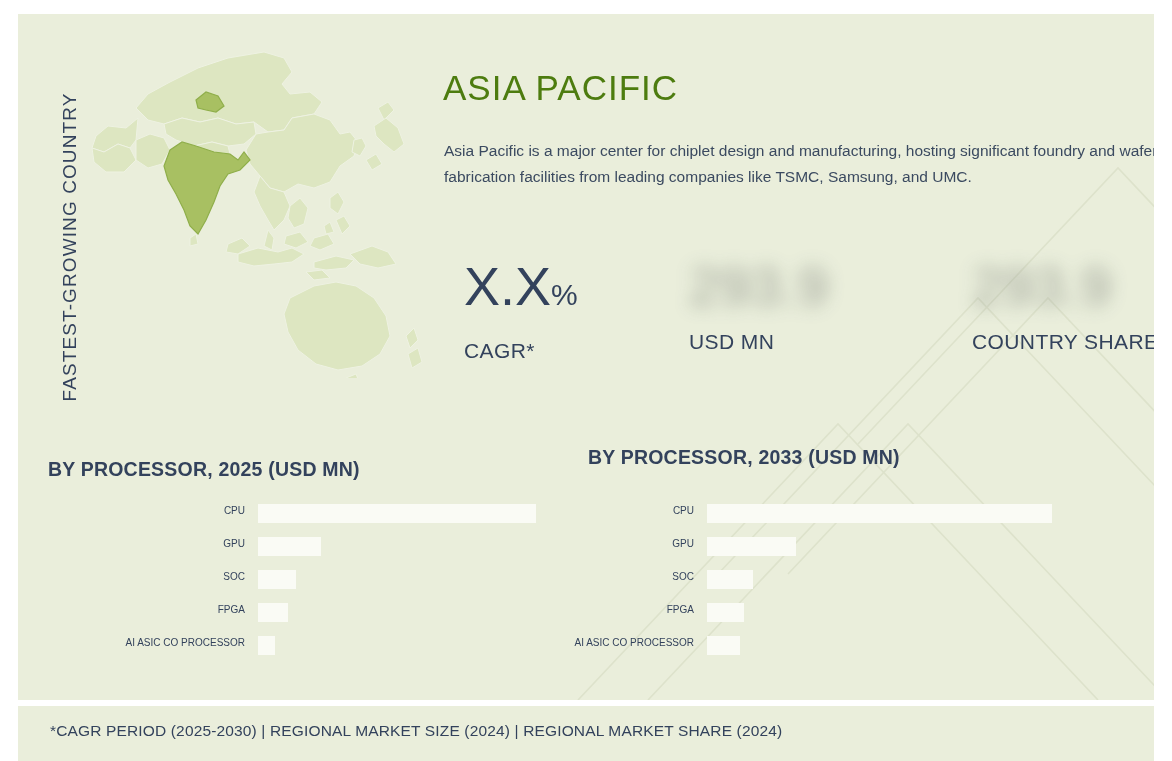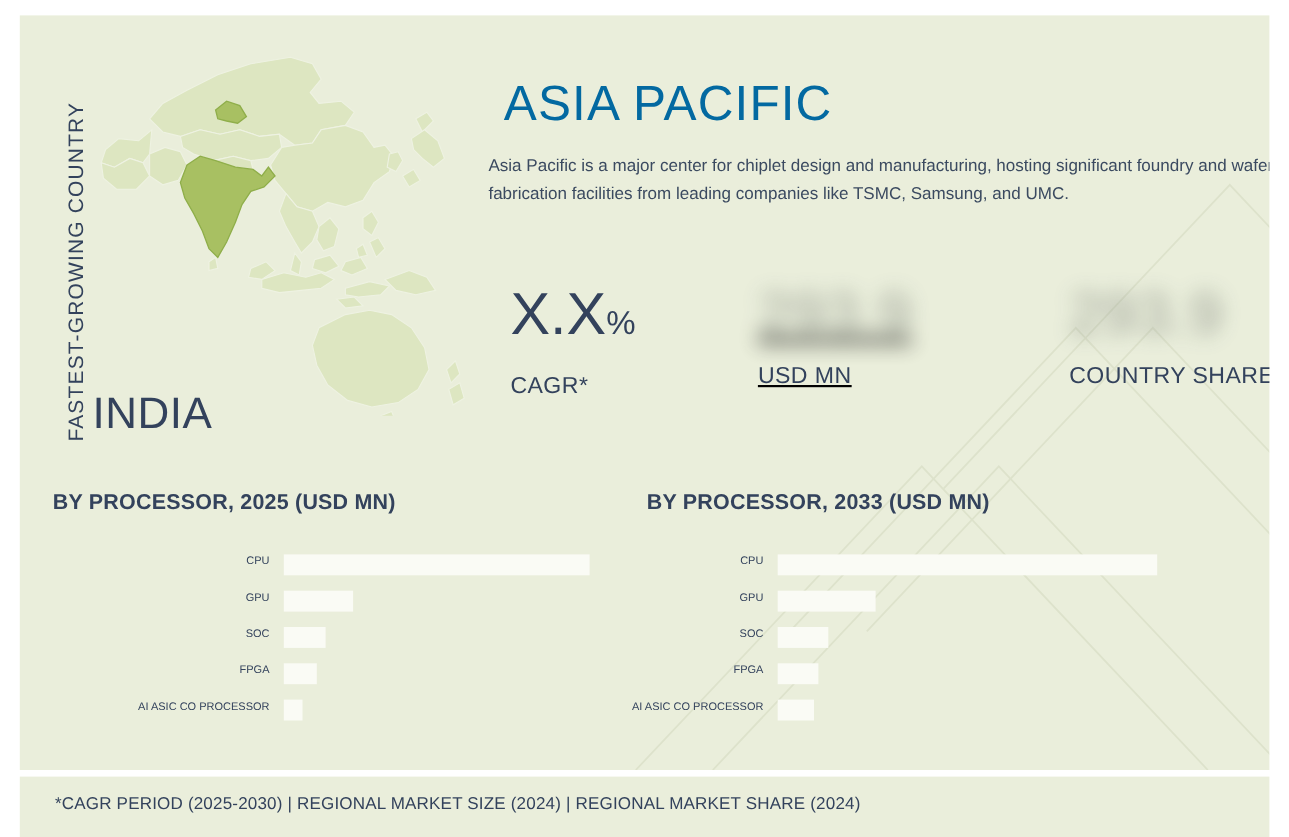--- a/index.html
+++ b/index.html
@@ -92,25 +92,25 @@
     left: 66px;
     top: 340px;
     font-size: 40px;
     letter-spacing: 0.5px;
     color: #33425c;
   }
 
   
   .region-title {
     position: absolute;
-    left: 440px;
+    left: 425px;
     top: 54px;
-    font-size: 45px;
+    font-size: 35px;
     letter-spacing: 1px;
-    color: #0369a1;
+    color: #4d7c0f;
   }
   .region-desc {
     position: absolute;
     left: 426px;
     top: 124px;
     width: 715px;
     font-size: 15.5px;
     line-height: 26px;
     color: #3b4a60;
   }
@@ -266,45 +266,44 @@
 
         <g fill="#a8c062" stroke="#8fae4a" stroke-width="1.2">
           <path d="M118 52 L128 44 L140 48 L146 58 L138 64 L128 62 L120 60 Z"></path>
           <path d="M92 102 L104 94 L118 98 L136 104 L152 106 L160 112 L166 104
                    L172 112 L162 122 L150 126 L142 138 L136 154 L128 172 L120 186
                    L112 178 L106 162 L98 146 L90 132 L86 118 Z"></path>
         </g>
       </svg>
     </div>
 
-    <div class="country-name">INDIA</div>
 
     <div class="region-title">ASIA PACIFIC</div>
     <div class="region-desc">Asia Pacific is a major center for chiplet design and manufacturing, hosting significant foundry and wafer fabrication facilities from leading companies like TSMC, Samsung, and UMC.</div>
 
     <div class="kpis">
 
       <div class="kpi" style="left:0;">
         <div class="kpi-value"><span>X.X</span><span class="pct">%</span></div>
         <div class="kpi-label">CAGR*</div>
       </div>
 
-      <div class="kpi" style="left:225px;text-decoration:underline;">
+      <div class="kpi" style="left:225px;">
         <div class="kpi-value blurred">293.9</div>
         <div class="kpi-label">USD MN</div>
       </div>
 
       <div class="kpi" style="left:508px;">
         <div class="kpi-value blurred">293.9</div>
         <div class="kpi-label">COUNTRY SHARE</div>
       </div>
 
     </div>
 
-    <div class="chart-title" style="left:30px; top:432px;">BY PROCESSOR, 2025 (USD MN)</div>
+    <div class="chart-title" style="left:30px; top:444px;">BY PROCESSOR, 2025 (USD MN)</div>
     <div class="chart" style="left:240px; top:490px; width:300px;">
       <div class="bar-row">
         <span class="bar-label">CPU</span>
         <span class="bar" style="width:278px;"></span>
       </div>
       <div class="bar-row">
         <span class="bar-label">GPU</span>
         <span class="bar" style="width:63px;"></span>
       </div>
       <div class="bar-row">

